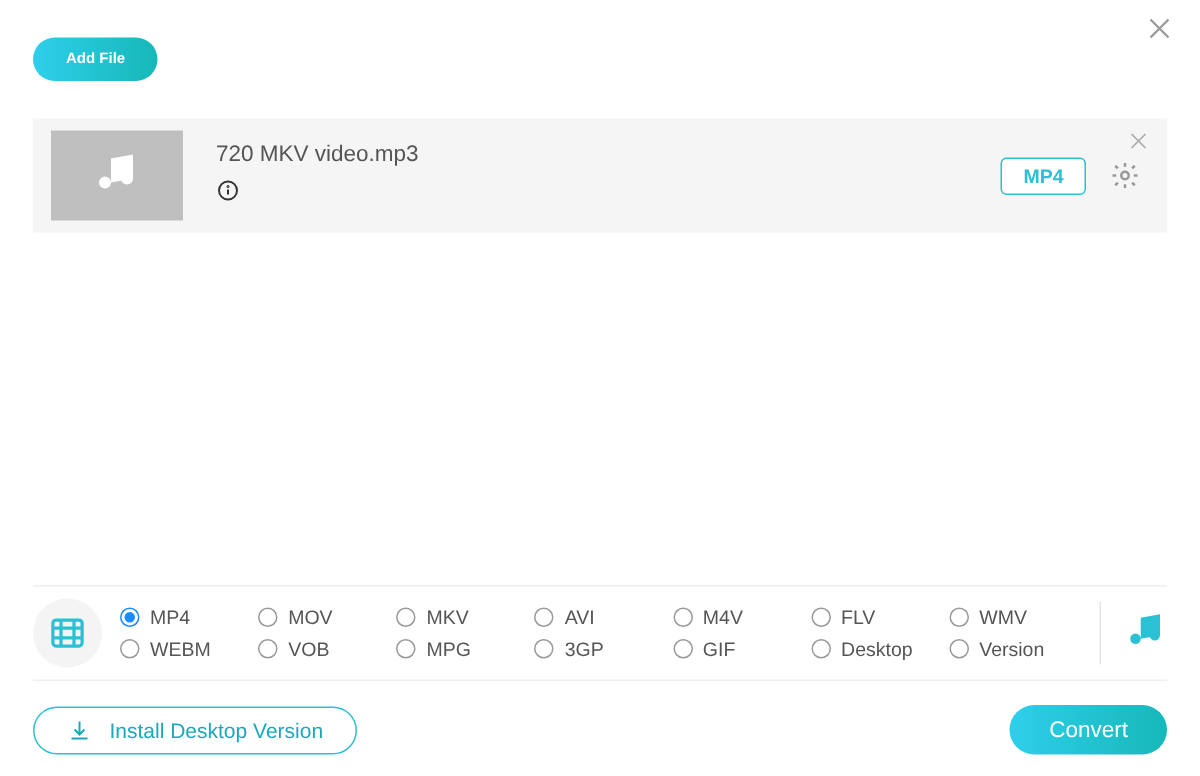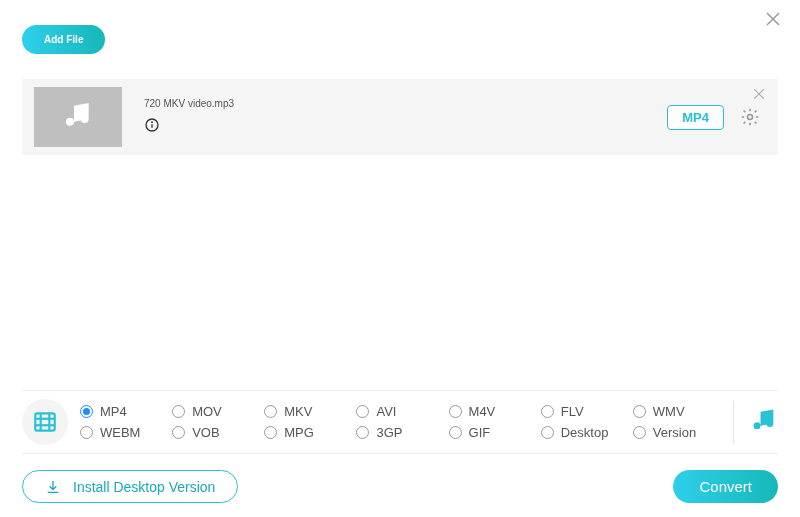--- a/index.html
+++ b/index.html
@@ -7,21 +7,21 @@
 
 .window-close { position: absolute; top: 10px; right: 18px; cursor: pointer; color: #999; }
 .window-close svg { width: 18px; height: 18px; }
 
 .add-file-btn { position: absolute; top: 25px; left: 22px; background: linear-gradient(90deg, #2ECFEB, #16B8B8); color: #fff; border: none; border-radius: 18px; padding: 9px 22px; font-size: 10px; font-weight: bold; cursor: pointer; }
 
 .file-row { position: absolute; top: 79px; left: 22px; right: 22px; height: 76px; background: #f5f5f5; display: flex; align-items: center; padding: 10px 18px 10px 12px; }
 .thumb { width: 88px; height: 60px; background: #bfbfbf; display: flex; align-items: center; justify-content: center; }
 .thumb svg { width: 32px; height: 32px; fill: #fff; }
 .file-info { margin-left: 22px; flex: 1; }
-.file-name { color: #555; font-size: 10px; margin-bottom: 8px; }
+.file-name { color: #555; font-size: 15px; margin-bottom: 8px; }
 .info-icon { color: #333; display: inline-flex; }
 .info-icon svg { width: 16px; height: 16px; }
 .format-badge { border: 1.5px solid #29c1d3; color: #29c1d3; border-radius: 4px; padding: 4px 14px; font-size: 13px; font-weight: bold; margin-right: 16px; background: #fff; }
 .gear-btn { color: #999; cursor: pointer; display: inline-flex; }
 .gear-btn svg { width: 20px; height: 20px; }
 .row-close { position: absolute; top: 8px; right: 12px; color: #aaa; cursor: pointer; }
 .row-close svg { width: 14px; height: 14px; }
 
 .format-bar { position: absolute; left: 22px; right: 22px; bottom: 63px; border-top: 1px solid #eee; border-bottom: 1px solid #eee; display: flex; align-items: center; padding: 8px 0; }
 .video-icon-wrap { width: 46px; height: 46px; border-radius: 50%; background: #f4f4f4; display: flex; align-items: center; justify-content: center; margin-right: 12px; }
@@ -29,21 +29,21 @@
 .formats-grid { flex: 1; display: grid; grid-template-columns: repeat(7, 1fr); row-gap: 6px; }
 .format-opt { display: flex; align-items: center; font-size: 13px; color: #555; cursor: pointer; }
 .radio-outer { width: 13px; height: 13px; border: 1.5px solid #999; border-radius: 50%; margin-right: 7px; display: inline-flex; align-items: center; justify-content: center; flex-shrink: 0; }
 .format-opt.selected .radio-outer { border-color: #1a8cff; }
 .radio-inner { width: 7px; height: 7px; background: #1a8cff; border-radius: 50%; display: none; }
 .format-opt.selected .radio-inner { display: block; }
 .format-divider { width: 1px; height: 42px; background: #e5e5e5; margin: 0 16px 0 8px; }
 .audio-icon { color: #29c1d3; }
 .audio-icon svg { width: 28px; height: 28px; fill: currentColor; }
 
-.bottom-bar { position: absolute; left: 22px; right: 22px; bottom: 14px; display: flex; justify-content: space-between; }
+.bottom-bar { position: absolute; left: 22px; right: 22px; bottom: 14px; display: flex; align-items: center; justify-content: space-between; }
 .install-btn { display: flex; align-items: center; border: 1px solid #29c1d3; color: #1aa9bb; border-radius: 18px; padding: 7px 22px; font-size: 14px; background: #fff; cursor: pointer; }
 .install-btn svg { width: 16px; height: 16px; margin-right: 12px; stroke: currentColor; fill: none; stroke-width: 2; }
 .convert-btn { background: linear-gradient(90deg, #2ECFEB, #16B8B8); color: #fff; border: none; border-radius: 18px; padding: 8px 26px; font-size: 15px; cursor: pointer; }
 </style>
 </head>
 <body>
 
 <div class="window-close">
   <svg viewBox="0 0 24 24" stroke="currentColor" fill="none" stroke-width="2">
       <path d="M4 4 L20 20 M20 4 L4 20"></path>

